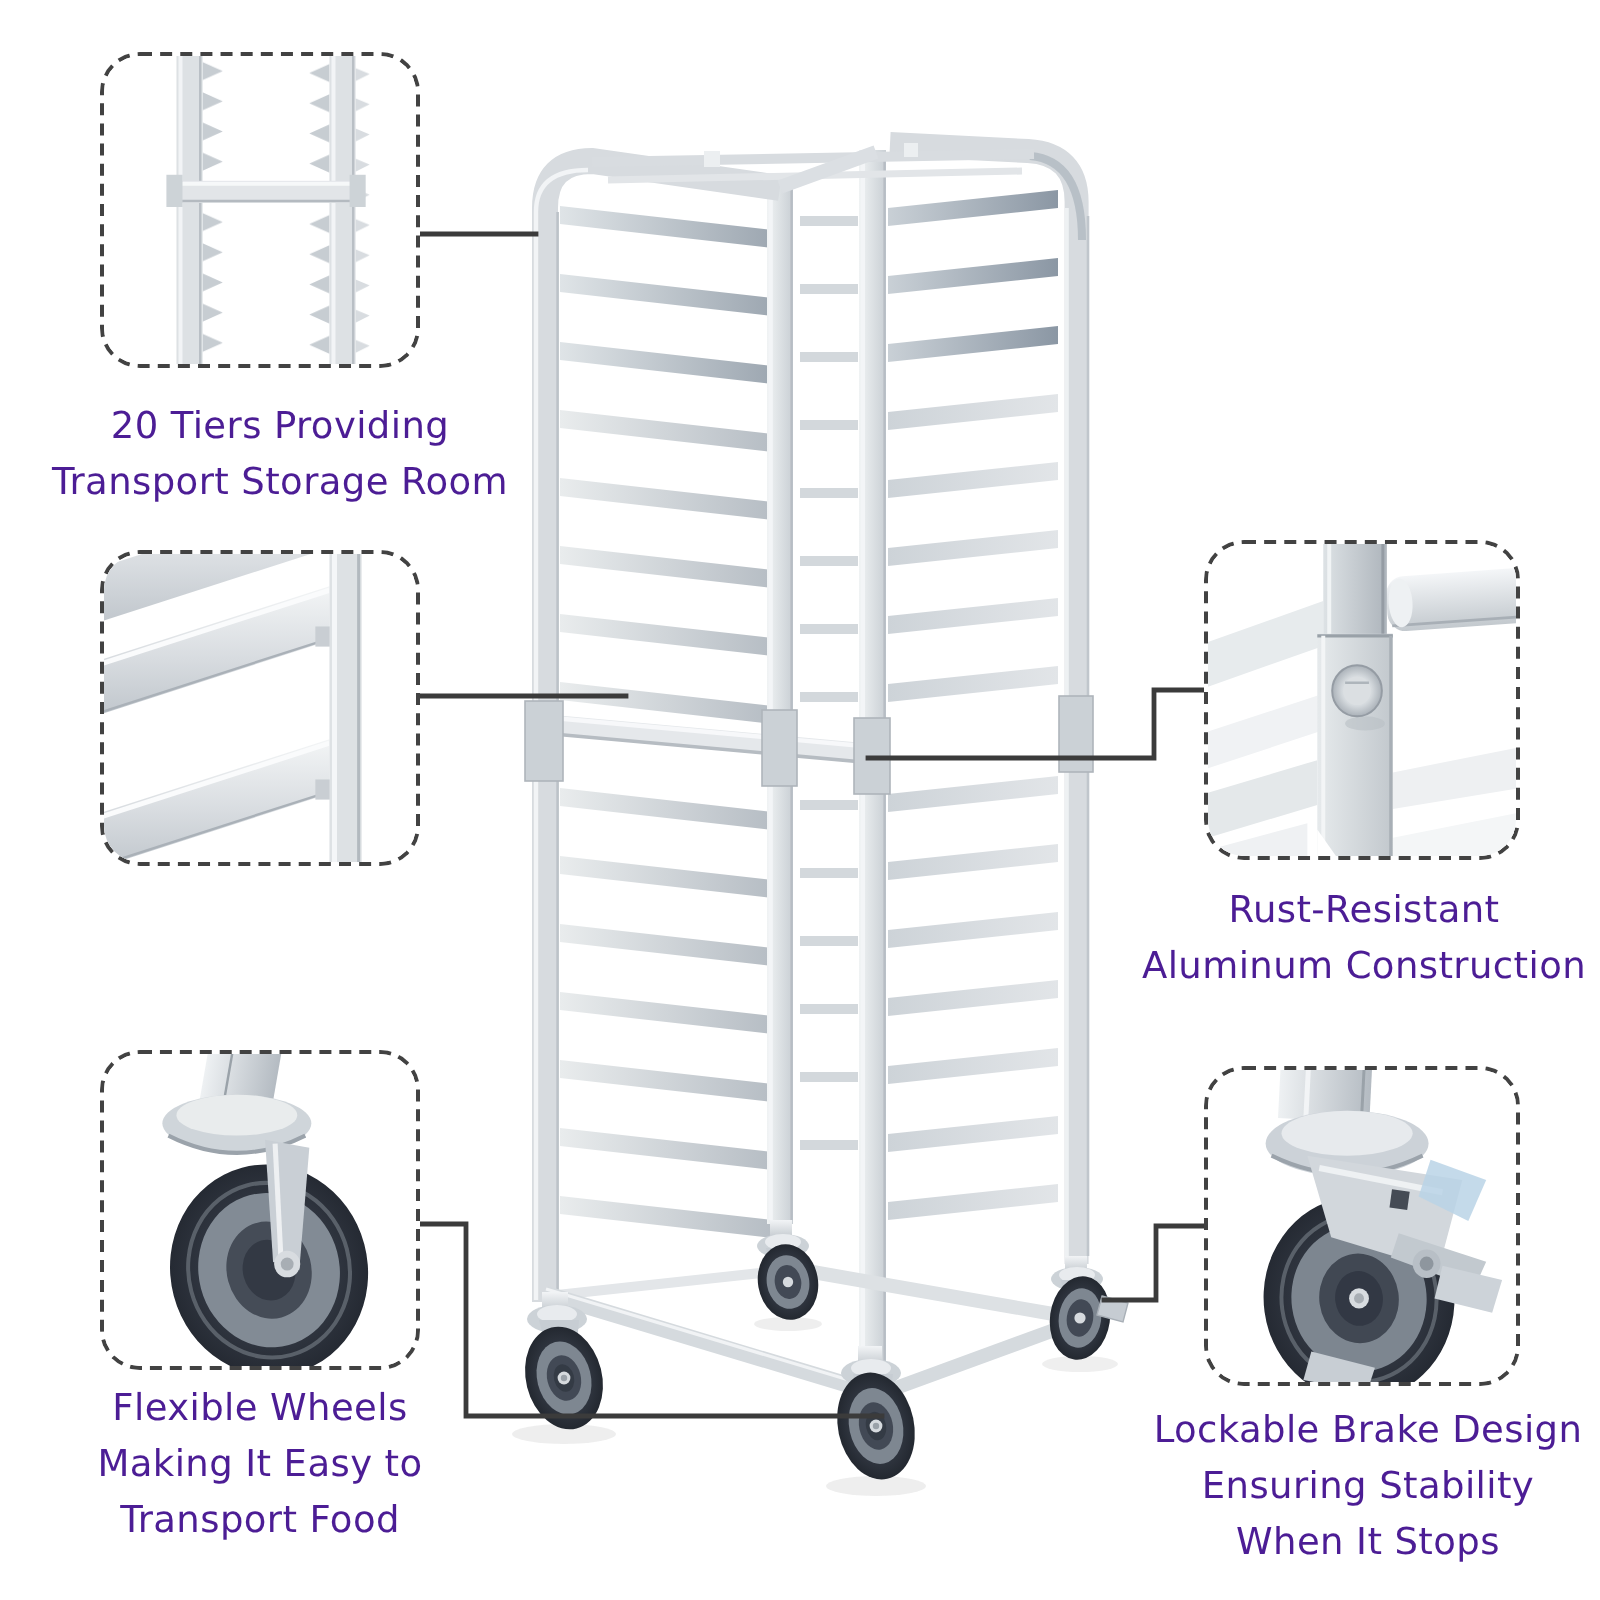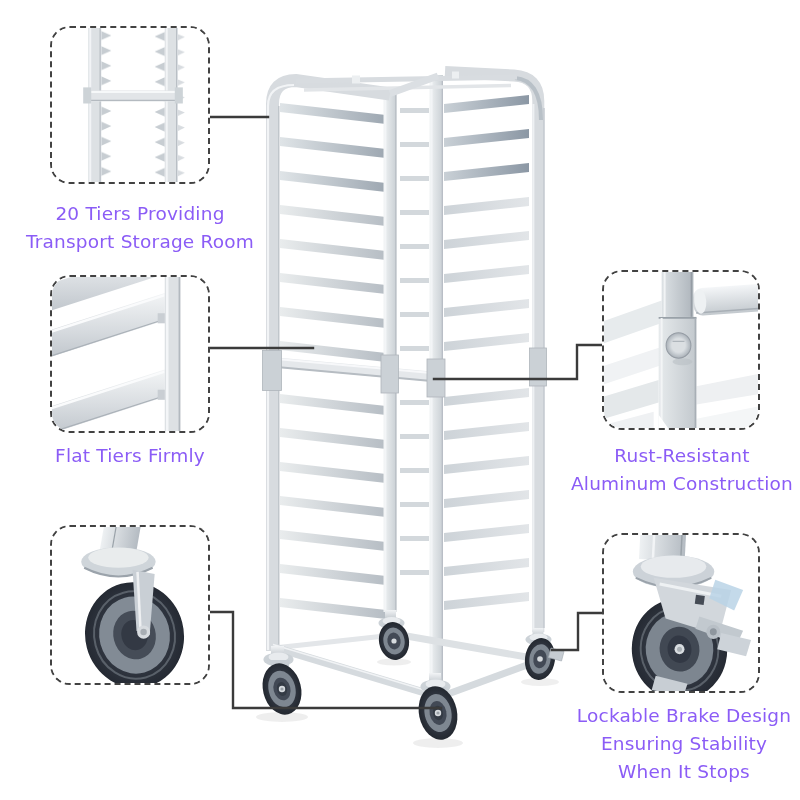--- a/index.html
+++ b/index.html
@@ -2,21 +2,21 @@
 <html><head>
 <meta charset="utf-8">
 <style>
   html,body{margin:0;padding:0;background:#ffffff;}
   .stage{position:relative;width:800px;height:800px;background:#ffffff;overflow:hidden;
          font-family:"DejaVu Sans",sans-serif;}
   .rack-svg{position:absolute;left:0;top:0;width:800px;height:800px;z-index:1;}
   .callout{position:absolute;box-sizing:border-box;border:2.5px dashed #424242;border-radius:20px;
            background:#ffffff;overflow:hidden;z-index:2;}
   .callout svg{display:block;width:100%;height:100%;}
-  .caption{position:absolute;text-align:center;font-size:18.5px;line-height:28px;color:#8b5cf6;
+  .caption{position:absolute;text-align:center;font-size:18.5px;line-height:28px;color:#4c1d95;
            letter-spacing:.2px;z-index:3;}
 </style>
 </head>
 <body>
 
 <div class="stage">
 
   <svg class="rack-svg" viewBox="0 0 800 800">
     <defs>
       <linearGradient id="railG" x1="0" y1="0" x2="1" y2="0">
@@ -395,24 +395,26 @@
         <circle cx="76" cy="112" r="2.5" fill="#a8aeb4"></circle>
     </svg>
   </div>
 
   <div class="caption" style="left:10px;top:200px;width:260px">
     <div>20 Tiers Providing</div>
     <div>Transport Storage Room</div>
   </div>
 
   <div class="caption" style="left:0px;top:442px;width:260px">
-    <div>Flat Tiers Firmly</div>
   </div>
 
   <div class="caption" style="left:0px;top:691px;width:260px">
+    <div>Flexible Wheels</div>
+    <div>Making It Easy to</div>
+    <div>Transport Food</div>
   </div>
 
   <div class="caption" style="left:552px;top:442px;width:260px">
     <div>Rust-Resistant</div>
     <div>Aluminum Construction</div>
   </div>
 
   <div class="caption" style="left:554px;top:702px;width:260px">
     <div>Lockable Brake Design</div>
     <div>Ensuring Stability</div>

